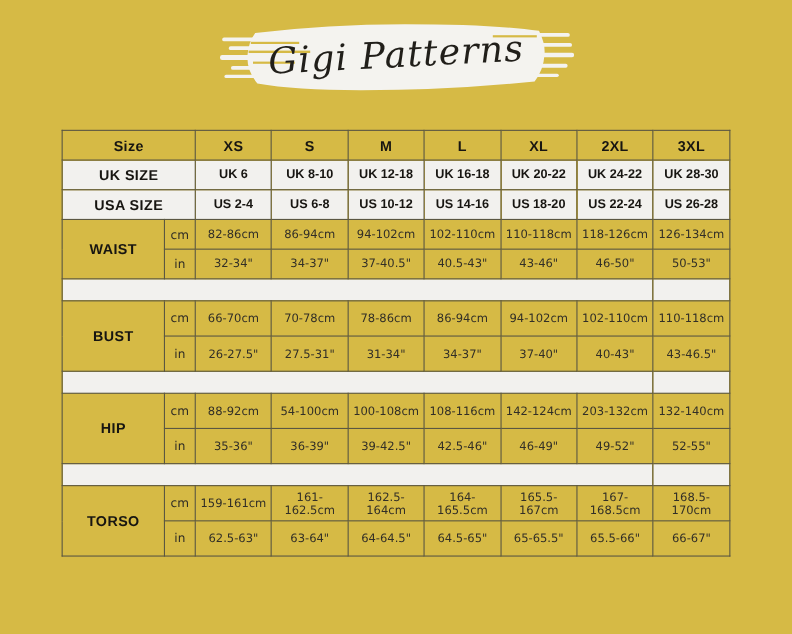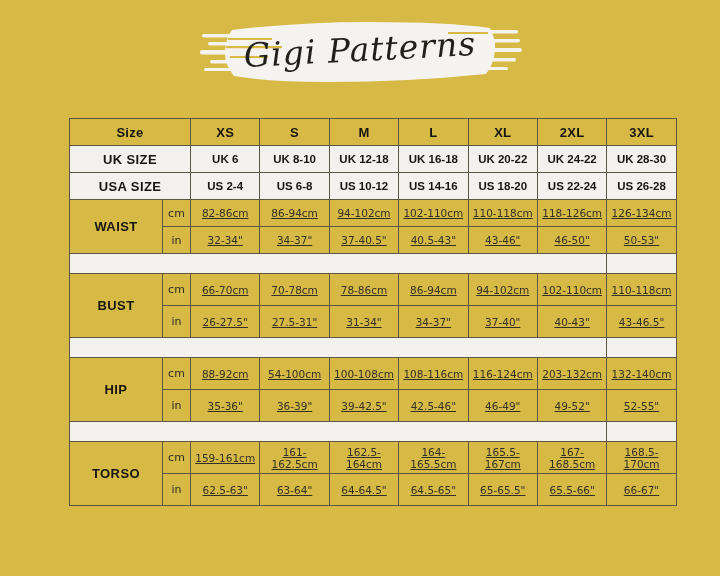--- a/index.html
+++ b/index.html
@@ -23,40 +23,39 @@
     transform:rotate(-3deg);
     white-space:nowrap;
   }
 
   
   table.size-table{
     position:absolute;left:56px;top:118px;
     width:607px;
     border-collapse:collapse;
     table-layout:fixed;
-    margin-left:13px;
   }
   .size-table td,.size-table th{
     border:1px solid #5b5742;
     padding:0;
     text-align:center;
     vertical-align:middle;
     background:#d6ba45;
     overflow:hidden;
   }
   tr.rh{height:27px;}   
   tr.rm{height:32px;}   
   tr.rs{height:20px;}   
 
   .wt{background:#f2f1ee !important;}
   .hd{font:700 13px "Liberation Sans",sans-serif;color:#171511;letter-spacing:.3px;}
   .lab{font:700 13px "Liberation Sans",sans-serif;color:#171511;letter-spacing:.4px;}
   .seclab{vertical-align:top;padding-top:7px;}
   .unit{font:400 11px "DejaVu Sans",sans-serif;color:#2f2c25;}
-  .val{font:400 10.5px "DejaVu Sans",sans-serif;color:#322f27;text-decoration:underline;}
+  .val{font:400 10.5px "DejaVu Sans",sans-serif;color:#322f27;}
   .valb{font:700 11.5px "Liberation Sans",sans-serif;color:#171511;}
 </style>
 </head>
 <body>
 
 <div id="canvas">
 
   <div class="logo">
     <svg class="brush" viewBox="0 0 324 84" xmlns="http://www.w3.org/2000/svg">
       <g fill="#f4f3ef">
@@ -181,21 +180,21 @@
       <td class="wt"></td>
     </tr>
 
     <tr class="rm">
       <td rowspan="2" class="lab seclab">HIP</td>
       <td class="unit">cm</td>
     <td class="val">88-92cm</td>
           <td class="val">54-100cm</td>
           <td class="val">100-108cm</td>
           <td class="val">108-116cm</td>
-          <td class="val">116-124cm</td>
+          <td class="val">142-124cm</td>
           <td class="val">203-132cm</td>
           <td class="val">132-140cm</td>
         </tr>
     <tr class="rm">
       <td class="unit">in</td>
     <td class="val">35-36"</td>
           <td class="val">36-39"</td>
           <td class="val">39-42.5"</td>
           <td class="val">42.5-46"</td>
           <td class="val">46-49"</td>

